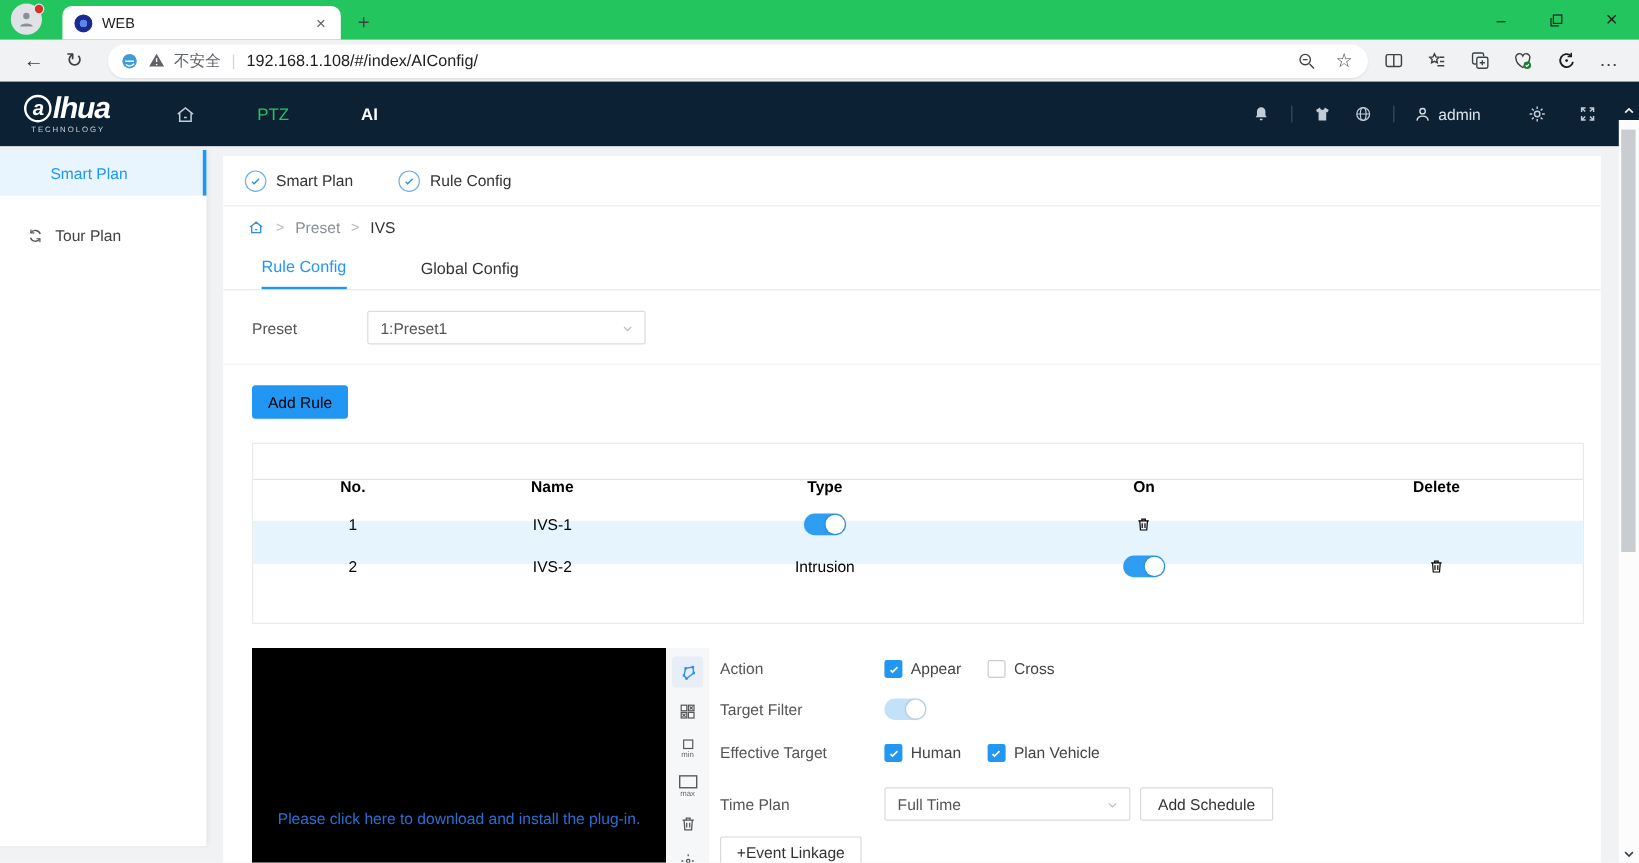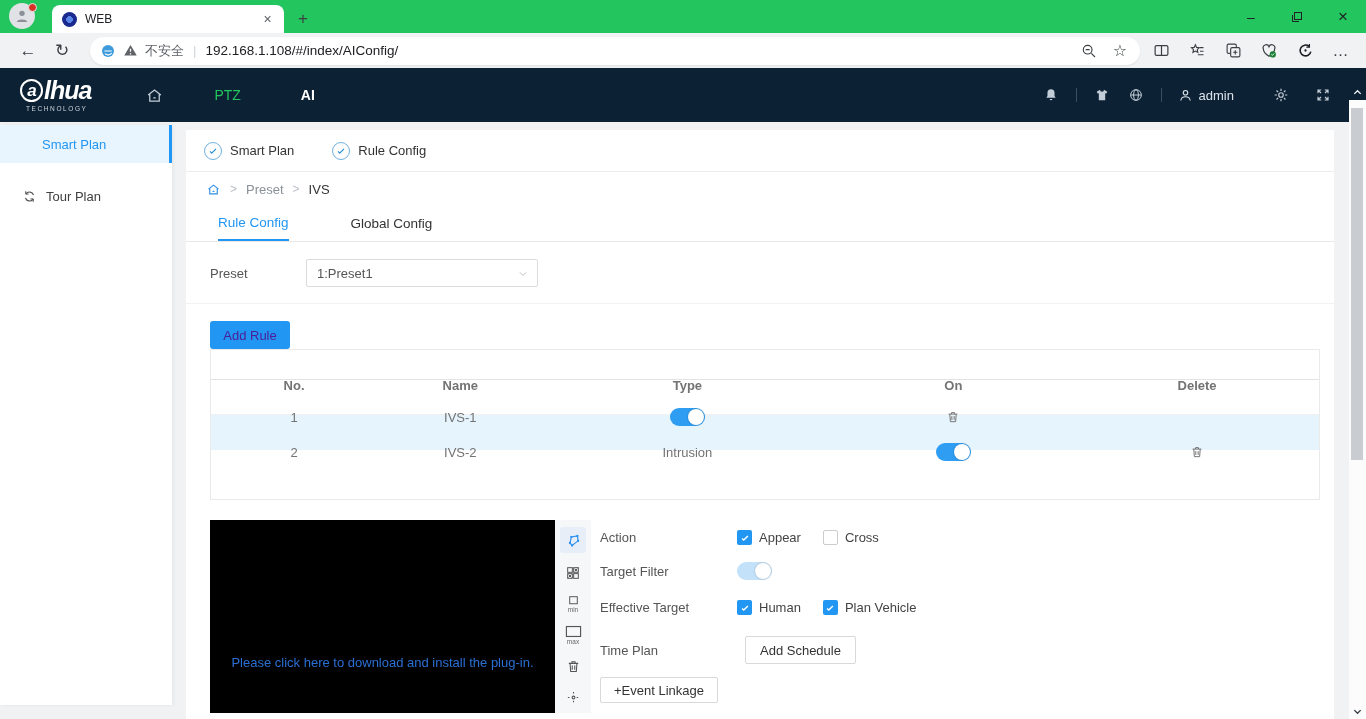--- a/index.html
+++ b/index.html
@@ -74,26 +74,26 @@
 
   .tabsrow { height:36px; display:flex; align-items:flex-start; gap:62px; padding-left:32px; border-bottom:1px solid #e8e8e8; }
   .tabitem { height:35px; display:flex; align-items:center; color:#333; font-size:13.5px; }
   .tabitem.active { color:#2196f3; border-bottom:2px solid #2196f3; }
 
   .presetrow { display:flex; align-items:center; padding:17px 0 16px 24px; border-bottom:1px solid #f2f2f2; }
   .form-label { width:96px; color:#555; font-size:13px; }
   .select { position:relative; width:232px; height:28px; border:1px solid #dcdcdc; border-radius:2px; background:#fff; display:flex; align-items:center; padding:0 26px 0 10px; color:#555; }
   .select .chev { position:absolute; right:8px; top:8px; color:#b9bec5; }
 
-  .addrule { margin:17px 0 0 24px; width:80px; height:28px; background:#2196f3; border:none; border-radius:3px; color:#4c1d95; font-size:13px; font-family:inherit; }
+  .addrule { margin:17px 0 20px 24px; width:80px; height:28px; background:#2196f3; border:none; border-radius:3px; color:#000000; font-size:13px; font-family:inherit; }
 
   .rtable { margin-left:24px; width:1110px; border:1px solid #eaeaea; }
   .trow { display:grid; grid-template-columns:15% 15% 26% 22% 22%; align-items:center; height:35px; }
   .trow.thead { height:30px; font-weight:bold; color:#333; border-bottom:1px solid #e3e3e3; }
-  .trow .cell { text-align:center; font-size:13px; color:#737373; display:flex; justify-content:center; align-items:center;margin-top:28px; }
+  .trow .cell { text-align:center; font-size:13px; color:#000000; display:flex; justify-content:center; align-items:center;margin-top:28px; }
   .trow.r1 { border-bottom:1px solid #f1f1f1; background:#fff; }
   .trow.r2 { background:#e6f4fd; }
   .tfiller { height:49px; }
 
   .switch { width:35px; height:18px; border-radius:10px; background:#2e9df2; position:relative; }
   .switch::after { content:""; position:absolute; width:16px; height:16px; border-radius:50%; background:#fff; top:1px; right:1px; box-shadow:0 0 2px rgba(0,0,0,.3); }
   .switch.pale { background:#c3e2fa; }
   .trash { color:#555; }
 
   .bottomsec { display:flex; margin:20px 0 0 24px; height:193px; }
@@ -476,20 +476,28 @@
             <span class="cb on">
               <svg width="10" height="10" viewBox="0 0 24 24" fill="none" stroke="#fff" stroke-width="3.5">
                   <path d="m5 13 4 4L19 7"></path>
                 </svg>
             </span>
             <span class="cb-label">Plan Vehicle</span>
           </span>
         </div>
         <div class="frow mt4">
           <span class="form-label">Time Plan</span>
+          <div class="select small">
+            <span>Full Time</span>
+            <span class="chev">
+              <svg width="12" height="12" viewBox="0 0 24 24" fill="none" stroke="currentColor" stroke-width="2">
+                  <path d="m6 9 6 6 6-6"></path>
+                </svg>
+            </span>
+          </div>
           <button class="btn-plain">Add Schedule</button>
         </div>
         <div class="frow mt5">
           <button class="btn-event">+Event Linkage</button>
         </div>
       </div>
     </div>
   </main>
 </div>
 

